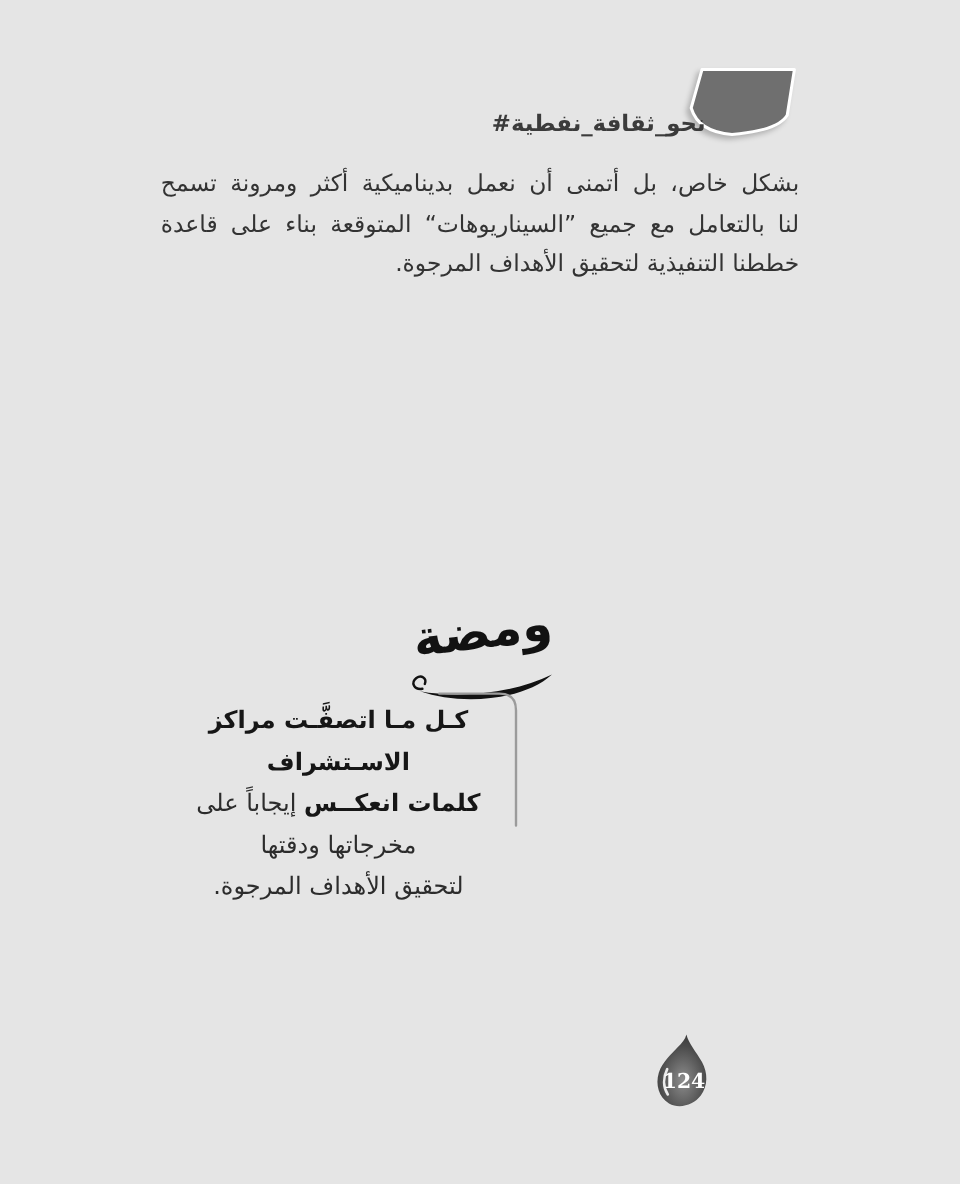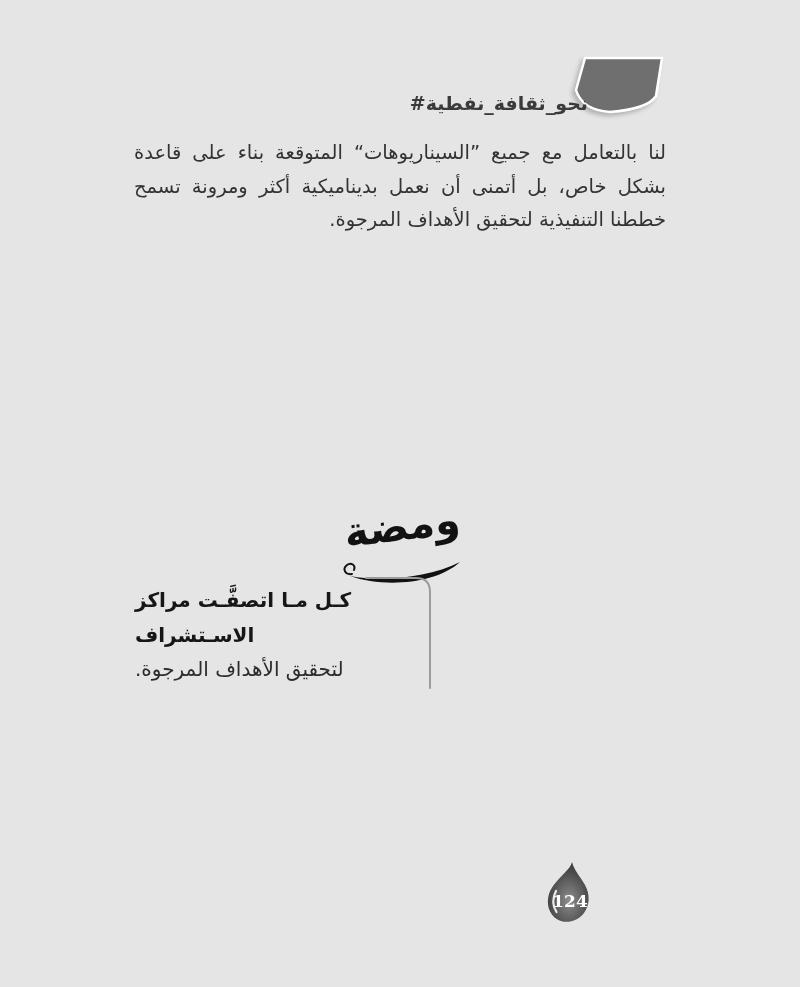--- a/index.html
+++ b/index.html
@@ -40,21 +40,21 @@
   }
   .wamda-swash{position:absolute;left:0;bottom:0;}
 
   
   .bracket{position:absolute;left:358px;top:570px;width:82px;height:126px;}
 
   
   .quote{
     position:absolute;left:135px;top:583px;width:294px;
     font-size:20px;line-height:34.5px;color:#2c2c2c;
-    text-align:left;
+    text-align:center;
   }
   .qbold{font-weight:bold;color:#161616;}
 
   
   .drop{position:absolute;left:544px;top:860px;width:52px;height:68px;}
   .drop text{
     font-family:"DejaVu Serif","Liberation Serif",serif;
     font-weight:bold;fill:#ffffff;
   }
 </style>
@@ -63,41 +63,42 @@
 
 <div class="page">
 
   <svg class="corner" viewBox="0 0 106 74" aria-hidden="true">
     <path d="M19,10 L96,10 L90,48 Q82,61 44,64 Q16,62 10,42 Z" fill="#6f6f6f" stroke="#ffffff" stroke-width="2.5" stroke-linejoin="round"></path>
   </svg>
 
   <div class="hashtag" dir="ltr">#نحو_ثقافة_نفطية</div>
 
   <div class="para" dir="rtl">
+    <div class="pline">بشكل خاص، بل أتمنى أن نعمل بديناميكية أكثر ومرونة تسمح</div>
     <div class="pline">لنا بالتعامل مع جميع ”السيناريوهات“ المتوقعة بناء على قاعدة</div>
-    <div class="pline">بشكل خاص، بل أتمنى أن نعمل بديناميكية أكثر ومرونة تسمح</div>
     <div class="pline last">خططنا التنفيذية لتحقيق الأهداف المرجوة.</div>
   </div>
 
   <div class="wamda">
     <span class="wamda-word">ومضة</span>
     <svg class="wamda-swash" width="128" height="30" viewBox="0 0 128 30" aria-hidden="true">
 
       <path d="M124,4 C92,20 46,24 14,18 C48,30 100,26 124,4 Z" fill="#121212"></path>
 
       <path d="M16,16 c-7,1 -10,-5 -5,-9 c4,-3 9,0 7,5" fill="none" stroke="#121212" stroke-width="2" stroke-linecap="round"></path>
     </svg>
   </div>
 
   <svg class="bracket" viewBox="0 0 82 126" aria-hidden="true">
     <path d="M8,8 L58,8 Q72,8 72,22 L72,118" fill="none" stroke="#9b9b9b" stroke-width="2" stroke-linecap="round"></path>
   </svg>
 
   <div class="quote" dir="rtl">
     <div class="qbold">كـل مـا اتصفَّـت مراكز الاسـتشراف</div>
+    <div><span class="qbold">كلمات انعكــس</span><span> إيجاباً على مخرجاتها ودقتها</span></div>
     <div>لتحقيق الأهداف المرجوة.</div>
   </div>
 
   <svg class="drop" viewBox="0 0 52 68">
     <defs>
       <radialGradient id="dropGrad" cx="52%" cy="64%" r="64%">
         <stop offset="0%" stop-color="#8d8d8d"></stop>
         <stop offset="38%" stop-color="#6b6b6b"></stop>
         <stop offset="75%" stop-color="#4a4a4a"></stop>
         <stop offset="100%" stop-color="#3c3c3c"></stop>

